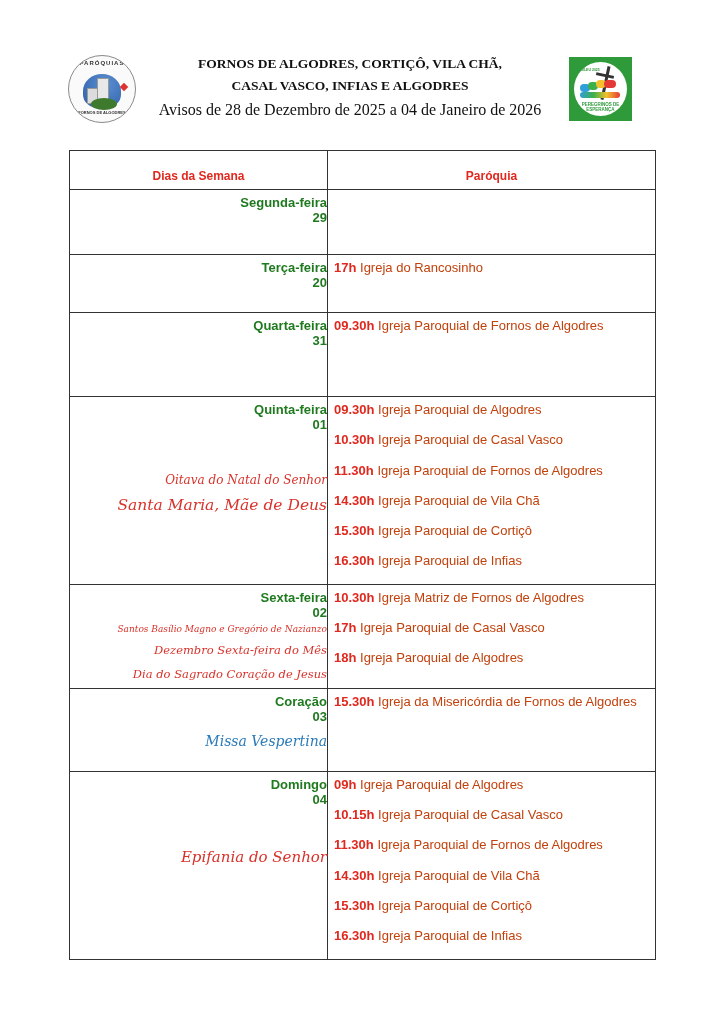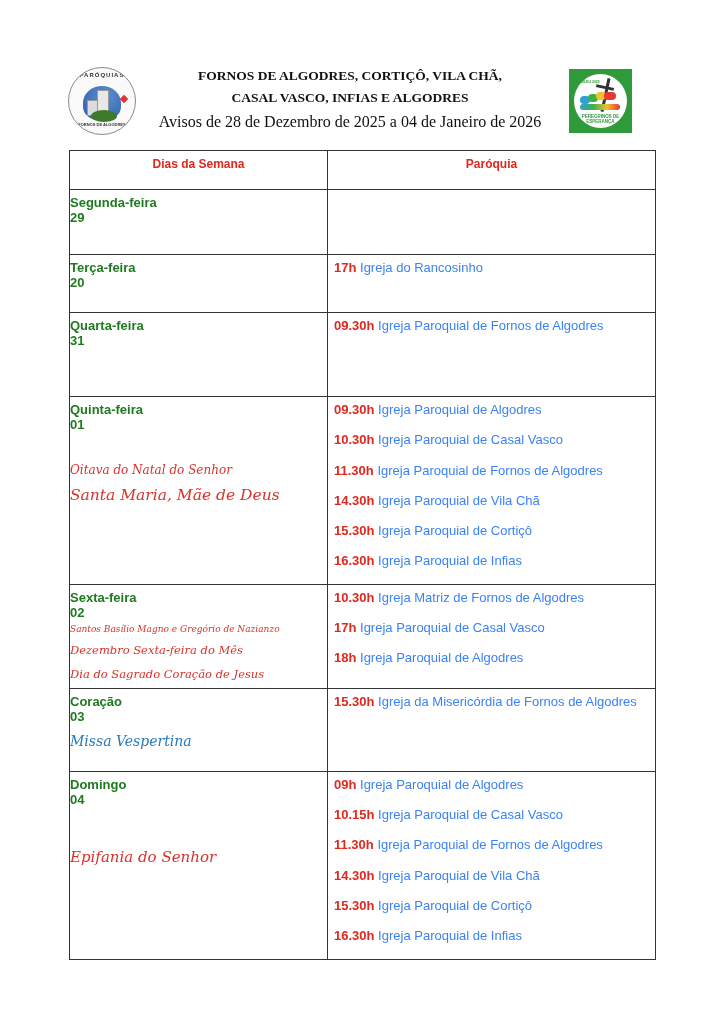--- a/index.html
+++ b/index.html
@@ -1,18 +1,18 @@
 <!DOCTYPE html>
 <html><head>
   <meta charset="utf-8">
   <style>
     html, body { margin: 0; padding: 0; background: #ffffff; }
     body { width: 724px; height: 1024px; position: relative; overflow: hidden; font-family: "Liberation Sans", sans-serif; color: #1a1a1a; }
 
-    .header { position: absolute; left: 0; top: 60px; width: 724px; height: 80px; }
+    .header { position: absolute; left: 0; top: 48px; width: 724px; height: 80px; }
     .logo-left { position: absolute; left: 68px; top: 7px; width: 66px; height: 66px; border-radius: 50%; border: 1.5px solid #8a8a8a; background: #fafafa; overflow: hidden; }
     .logo-left .sky { position: absolute; left: 14px; top: 18px; width: 38px; height: 34px; border-radius: 50% 50% 40% 40%; background: radial-gradient(circle at 60% 30%, #5a8fd0, #2e5da8); }
     .logo-left .church { position: absolute; left: 28px; top: 22px; width: 10px; height: 24px; background: #e8e8e8; border: 1px solid #999; }
     .logo-left .church2 { position: absolute; left: 18px; top: 32px; width: 12px; height: 14px; background: #dcdcdc; border: 1px solid #999; }
     .logo-left .tree { position: absolute; left: 22px; top: 42px; width: 26px; height: 12px; border-radius: 50%; background: #3e7a2e; }
     .logo-left .arc-top { position: absolute; left: 0; top: 4px; width: 66px; text-align: center; font-size: 6px; font-weight: bold; letter-spacing: 1px; color: #333; }
     .logo-left .arc-bot { position: absolute; left: 0; top: 54px; width: 66px; text-align: center; font-size: 4px; font-weight: bold; color: #333; }
     .logo-left .heart { position: absolute; left: 52px; top: 28px; width: 6px; height: 6px; background: #d33; transform: rotate(45deg); }
 
     .title1, .title2, .subtitle { position: absolute; left: 150px; width: 400px; text-align: center; font-family: "Liberation Serif", serif; color: #111; }
@@ -30,30 +30,30 @@
     .logo-right .b3 { left: 22px; top: 18px; width: 10px; background: #f2c12e; }
     .logo-right .b4 { left: 30px; top: 18px; width: 12px; background: #e53935; }
     .logo-right .wave { position: absolute; left: 6px; top: 30px; width: 40px; height: 6px; background: linear-gradient(90deg,#2fa0d8,#3cb04a,#f2c12e,#e53935); border-radius: 3px; }
     .logo-right .ring-text { position: absolute; left: 0; bottom: 4px; width: 53px; text-align: center; font-size: 4.5px; font-weight: bold; color: #2f9a3a; }
     .logo-right .ring-text-top { position: absolute; left: 2px; top: 6px; font-size: 3.5px; font-weight: bold; color: #2f9a3a; }
 
     .schedule { position: absolute; left: 69px; top: 150px; width: 586px; border-collapse: collapse; table-layout: fixed; }
     .schedule td, .schedule th { border: 1.5px solid #333; vertical-align: top; padding: 0; }
     .schedule col.c1 { width: 258px; }
     .schedule col.c2 { width: 328px; }
-    .hdr th { height: 39px; color: #e0281e; font-weight: bold; font-size: 12px; text-align: center; padding-top: 6px; box-sizing: border-box; }
+    .hdr th { height: 39px; color: #e0281e; font-weight: bold; font-size: 12px; text-align: center; padding-top: 18px; box-sizing: border-box; }
 
-    .day-cell { text-align: left; padding-top: 5px !important; }
+    .day-cell { text-align: right; padding-top: 5px !important; }
     .day-name, .day-num { color: #1f7a1f; font-weight: bold; font-size: 13px; line-height: 15px; display: block; }
     .script { font-family: "DejaVu Serif", serif; font-style: italic; display: block; }
 
     .mass-list { padding: 5px 0 0 6px !important; }
     .mass { font-size: 13px; line-height: 15px; height: 30.3px; white-space: nowrap; }
     .mass .time { color: #e0281e; font-weight: bold; }
-    .mass .place { color: #3b82f6; margin-top: 36px; }
+    .mass .place { color: #c2410c; margin-top: 36px; }
   </style>
 </head>
 <body>
 
 <div class="header">
   <div class="logo-left">
     <div class="sky"></div>
     <div class="church2"></div>
     <div class="church"></div>
     <div class="tree"></div>
@@ -115,21 +115,21 @@
           <span class="day-num">31</span>
         </td>
         <td class="mass-list">
           <div class="mass"><span class="time">09.30h</span> <span class="place">Igreja Paroquial de Fornos de Algodres</span></div>
         </td>
       </tr>
       <tr style="height: 186px;">
         <td class="day-cell">
           <span class="day-name">Quinta-feira</span>
           <span class="day-num">01</span>
-          <span class="script" style="color: rgb(216, 50, 42); font-size: 12px; margin-top: 30px; line-height: 17px;">Oitava do Natal do Senhor</span>
+          <span class="script" style="color: rgb(216, 50, 42); font-size: 12px; margin-top: 40px; line-height: 17px;">Oitava do Natal do Senhor</span>
           <span class="script" style="color: rgb(216, 50, 42); font-size: 15.5px; margin-top: 6px; line-height: 20.5px;">Santa Maria, Mãe de Deus</span>
         </td>
         <td class="mass-list">
           <div class="mass"><span class="time">09.30h</span> <span class="place">Igreja Paroquial de Algodres</span></div>
           <div class="mass"><span class="time">10.30h</span> <span class="place">Igreja Paroquial de Casal Vasco</span></div>
           <div class="mass"><span class="time">11.30h</span> <span class="place">Igreja Paroquial de Fornos de Algodres</span></div>
           <div class="mass"><span class="time">14.30h</span> <span class="place">Igreja Paroquial de Vila Chã</span></div>
           <div class="mass"><span class="time">15.30h</span> <span class="place">Igreja Paroquial de Cortiçô</span></div>
           <div class="mass"><span class="time">16.30h</span> <span class="place">Igreja Paroquial de Infias</span></div>
         </td>

